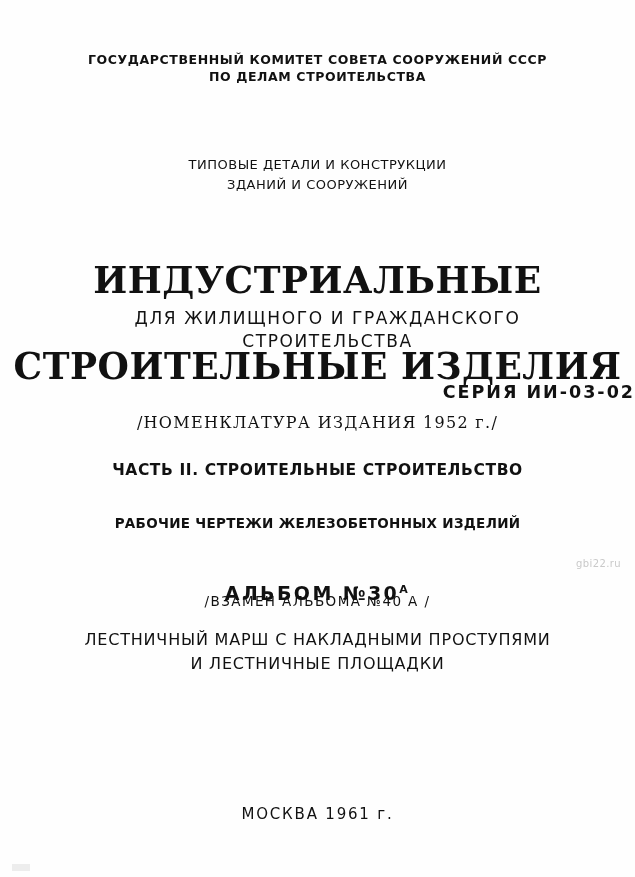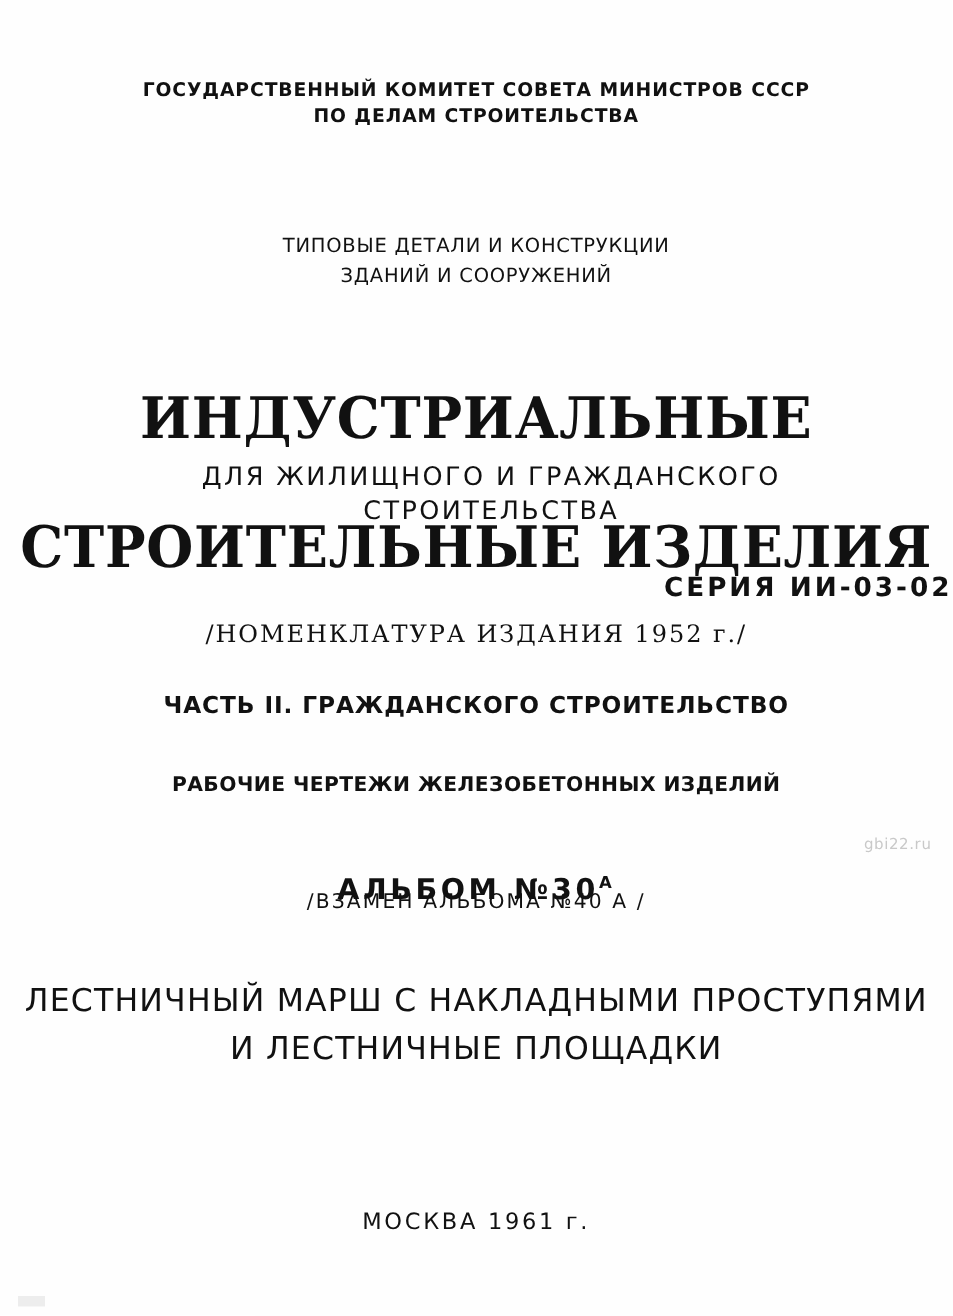--- a/index.html
+++ b/index.html
@@ -114,23 +114,23 @@
   .album sup { font-size: 11px; }
 
   .replaces {
     top: 593px;
     font-family: "DejaVu Sans", sans-serif;
     font-size: 13.5px;
     letter-spacing: 1.4px;
   }
 
   .contents {
-    top: 652px;
-    font-family: "DejaVu Sans", sans-serif;
-    font-size: 21px;
+    top: 628px;
+    font-family: "DejaVu Sans", sans-serif;
+    font-size: 16px;
     letter-spacing: 0.8px;
     line-height: 1.5;
   }
 
   .imprint {
     top: 805px;
     font-family: "DejaVu Sans", sans-serif;
     font-size: 15px;
     letter-spacing: 1.8px;
   }
@@ -154,39 +154,39 @@
     width: 18px;
     height: 7px;
     background: #ededed;
   }
 </style>
 </head>
 <body>
 
 <div class="page">
 
-  <div class="block authority">ГОСУДАРСТВЕННЫЙ КОМИТЕТ СОВЕТА  МИНИСТРОВ СССР
+  <div class="block authority">ГОСУДАРСТВЕННЫЙ КОМИТЕТ СОВЕТА  СООРУЖЕНИЙ СССР
 ПО ДЕЛАМ СТРОИТЕЛЬСТВА</div>
 
   <div class="block subhead">ТИПОВЫЕ ДЕТАЛИ И КОНСТРУКЦИИ
 ЗДАНИЙ И СООРУЖЕНИЙ</div>
 
   <div class="block maintitle">
     <span class="l1">ИНДУСТРИАЛЬНЫЕ</span>
     <span class="l2">СТРОИТЕЛЬНЫЕ ИЗДЕЛИЯ</span>
   </div>
 
   <div class="block purpose">ДЛЯ ЖИЛИЩНОГО  И ГРАЖДАНСКОГО
 СТРОИТЕЛЬСТВА</div>
 
   <div class="block series">СЕРИЯ ИИ-03-02</div>
 
   <div class="block nomenclature">/НОМЕНКЛАТУРА ИЗДАНИЯ 1952 г./</div>
 
-  <div class="block part">ЧАСТЬ II. ГРАЖДАНСКОГО СТРОИТЕЛЬСТВО</div>
+  <div class="block part">ЧАСТЬ II. СТРОИТЕЛЬНЫЕ СТРОИТЕЛЬСТВО</div>
 
   <div class="block drawings">РАБОЧИЕ ЧЕРТЕЖИ ЖЕЛЕЗОБЕТОННЫХ ИЗДЕЛИЙ</div>
 
   <div class="block album">
     <span>АЛЬБОМ №30</span><sup>А</sup>
   </div>
 
   <div class="block replaces">/ВЗАМЕН АЛЬБОМА №40 А /</div>
 
   <div class="block contents">ЛЕСТНИЧНЫЙ МАРШ С НАКЛАДНЫМИ ПРОСТУПЯМИ

